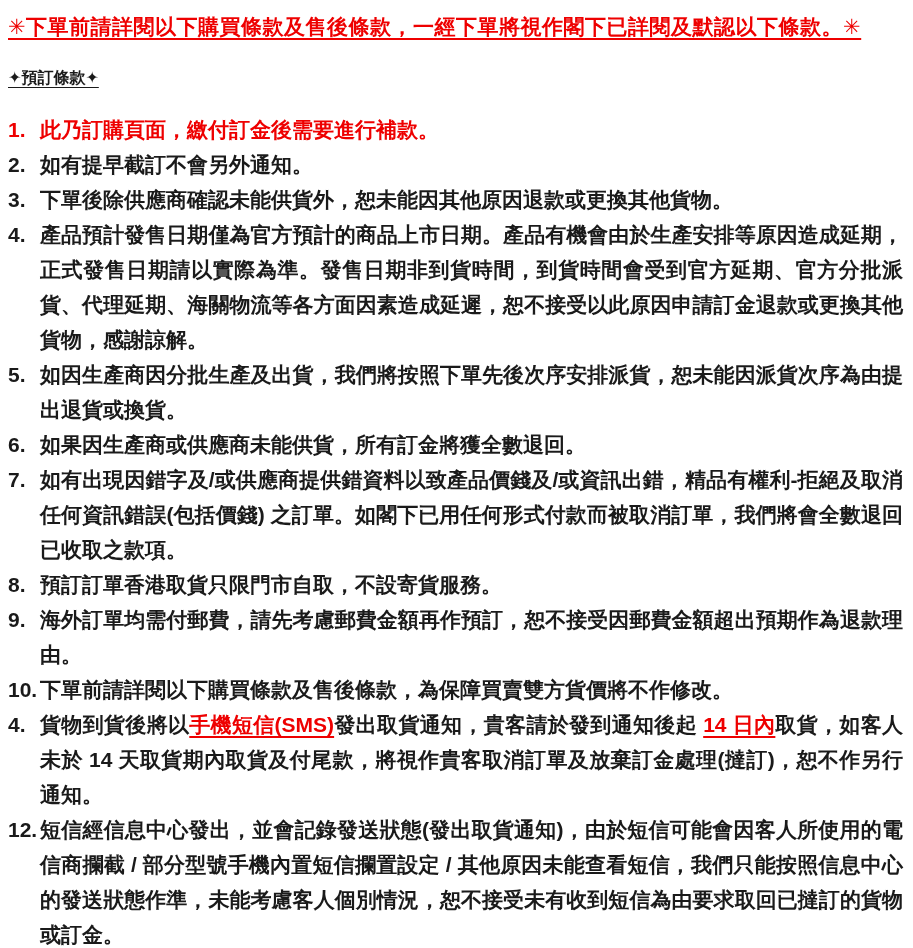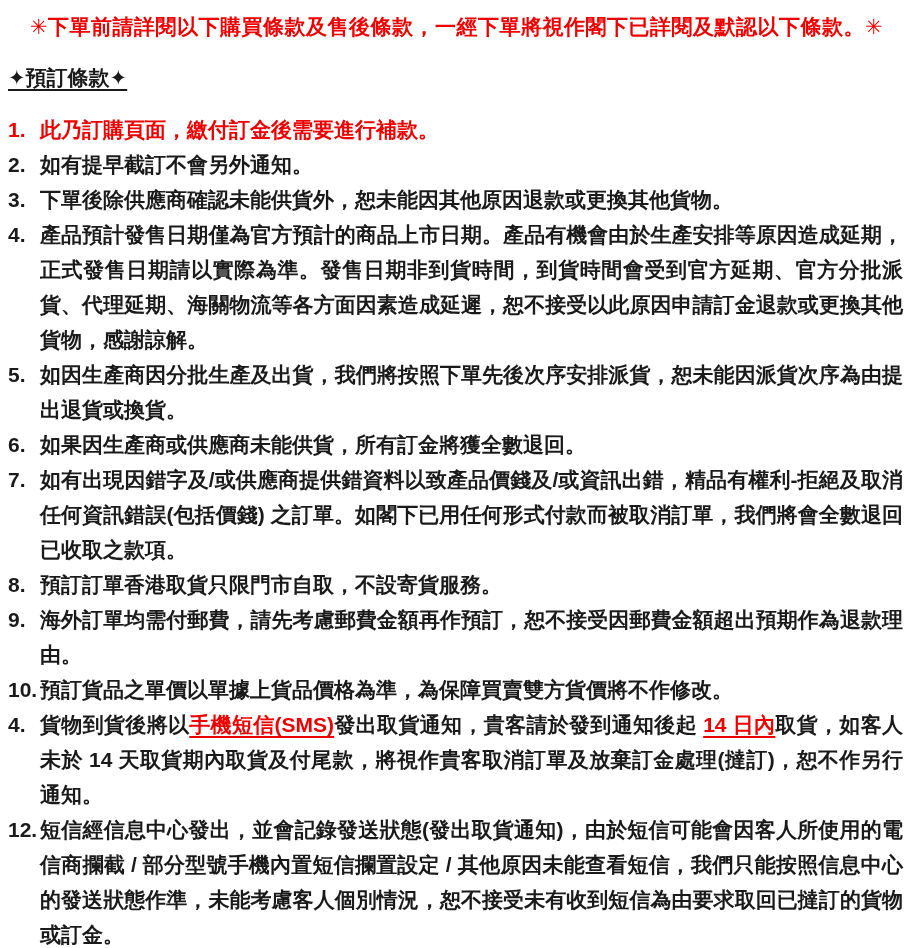--- a/index.html
+++ b/index.html
@@ -23,27 +23,27 @@
   }
   .page {
     width: 913px;
     padding: 10px 8px 8px 6px;
   }
   .notice {
     color: var(--red);
     font-size: 21px;
     line-height: 30px;
     margin: 2px 0 21px 2px;
+    text-decoration: underline;
     text-underline-offset: 4px;
     letter-spacing: 0.5px;
-    text-align: center;
   }
   .section-heading {
     color: var(--text);
-    font-size: 21px;
+    font-size: 16px;
     line-height: 30px;
     margin: 0 0 19px 2px;
     text-decoration: underline;
     text-underline-offset: 4px;
     display: inline-block;
   }
   .terms-list {
     display: block;
   }
   .term-row {
@@ -113,21 +113,21 @@
       <div class="term-row">
         <div class="term-num">8.</div>
         <div class="term-text"><span class="seg-normal">預訂訂單香港取貨只限門市自取，不設寄貨服務。</span></div>
       </div>
       <div class="term-row">
         <div class="term-num">9.</div>
         <div class="term-text"><span class="seg-normal">海外訂單均需付郵費，請先考慮郵費金額再作預訂，恕不接受因郵費金額超出預期作為退款理由。</span></div>
       </div>
       <div class="term-row">
         <div class="term-num">10.</div>
-        <div class="term-text"><span class="seg-normal">預訂貨品之單價以單據上貨品價格為準，為保障買賣雙方貨價將不作修改。</span></div>
+        <div class="term-text"><span class="seg-normal">下單前請詳閱以下購買條款及售後條款，為保障買賣雙方貨價將不作修改。</span></div>
       </div>
       <div class="term-row">
         <div class="term-num">4.</div>
         <div class="term-text"><span class="seg-normal">貨物到貨後將以</span><span class="seg-red-underline">手機短信(SMS)</span><span class="seg-normal">發出取貨通知，貴客請於發到通知後起 </span><span class="seg-red-underline">14 日內</span><span class="seg-normal">取貨，如客人未於 14 天取貨期內取貨及付尾款，將視作貴客取消訂單及放棄訂金處理(撻訂)，恕不作另行通知。</span></div>
       </div>
       <div class="term-row">
         <div class="term-num">12.</div>
         <div class="term-text"><span class="seg-normal">短信經信息中心發出，並會記錄發送狀態(發出取貨通知)，由於短信可能會因客人所使用的電信商攔截 / 部分型號手機內置短信攔置設定 / 其他原因未能查看短信，我們只能按照信息中心的發送狀態作準，未能考慮客人個別情況，恕不接受未有收到短信為由要求取回已撻訂的貨物或訂金。</span></div>
       </div>
     </div>

